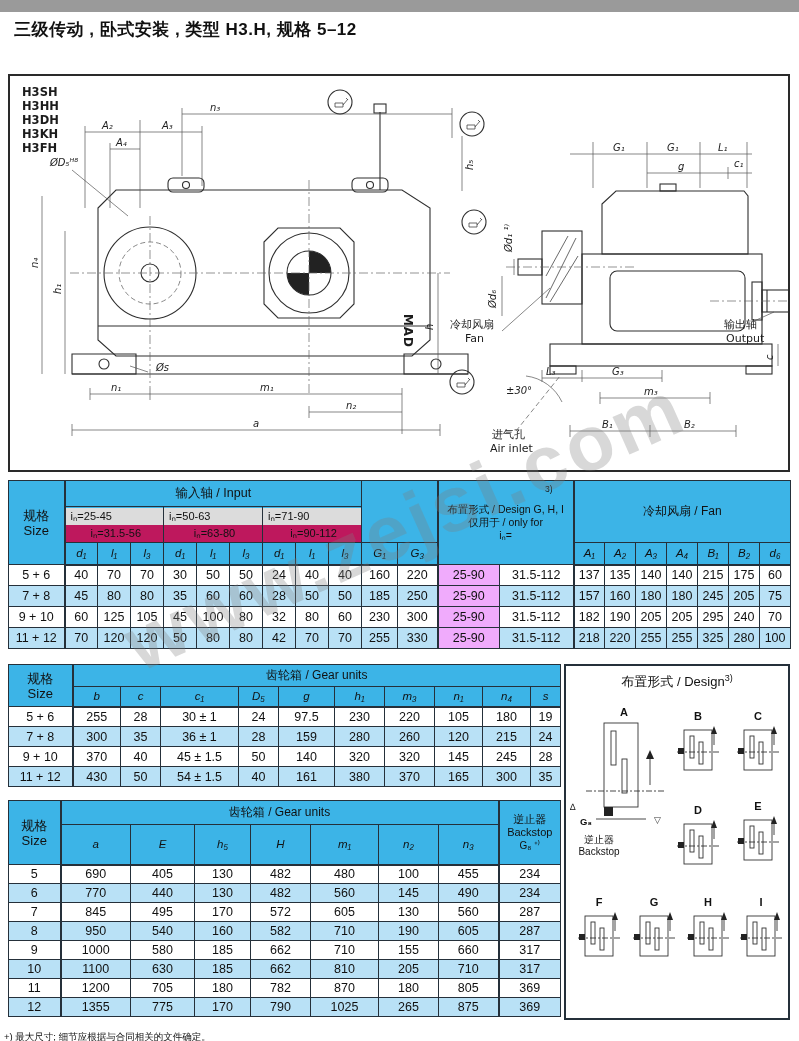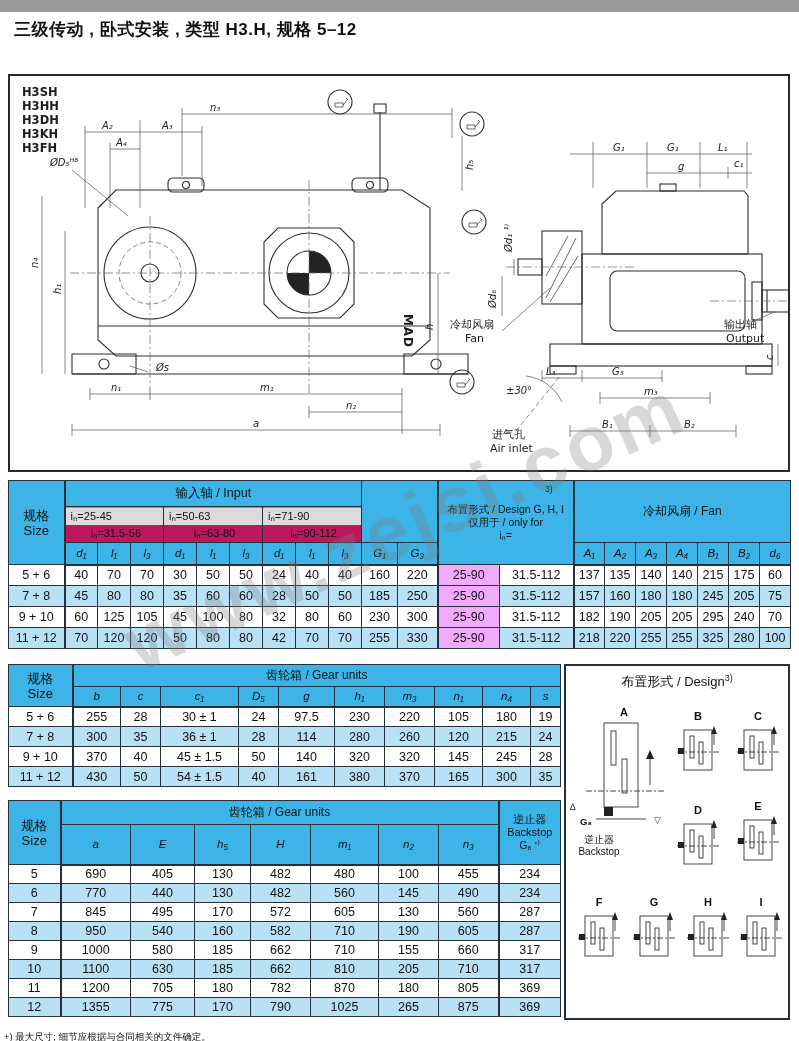--- a/index.html
+++ b/index.html
@@ -467,21 +467,21 @@
           <td>105</td>
           <td>180</td>
           <td>19</td>
         </tr>
         <tr>
           <td>7 + 8</td>
           <td>300</td>
           <td>35</td>
           <td>36 ± 1</td>
           <td>28</td>
-          <td>114</td>
+          <td>159</td>
           <td>280</td>
           <td>260</td>
           <td>120</td>
           <td>215</td>
           <td>24</td>
         </tr>
         <tr>
           <td>9 + 10</td>
           <td>370</td>
           <td>40</td>

